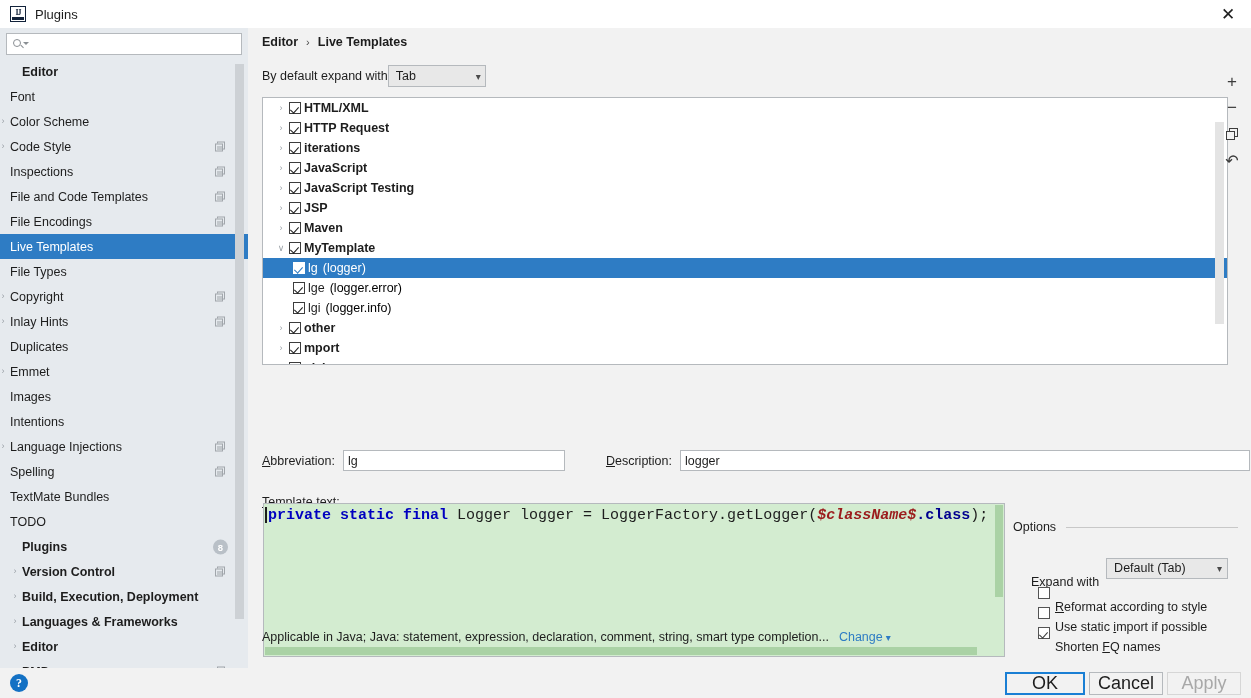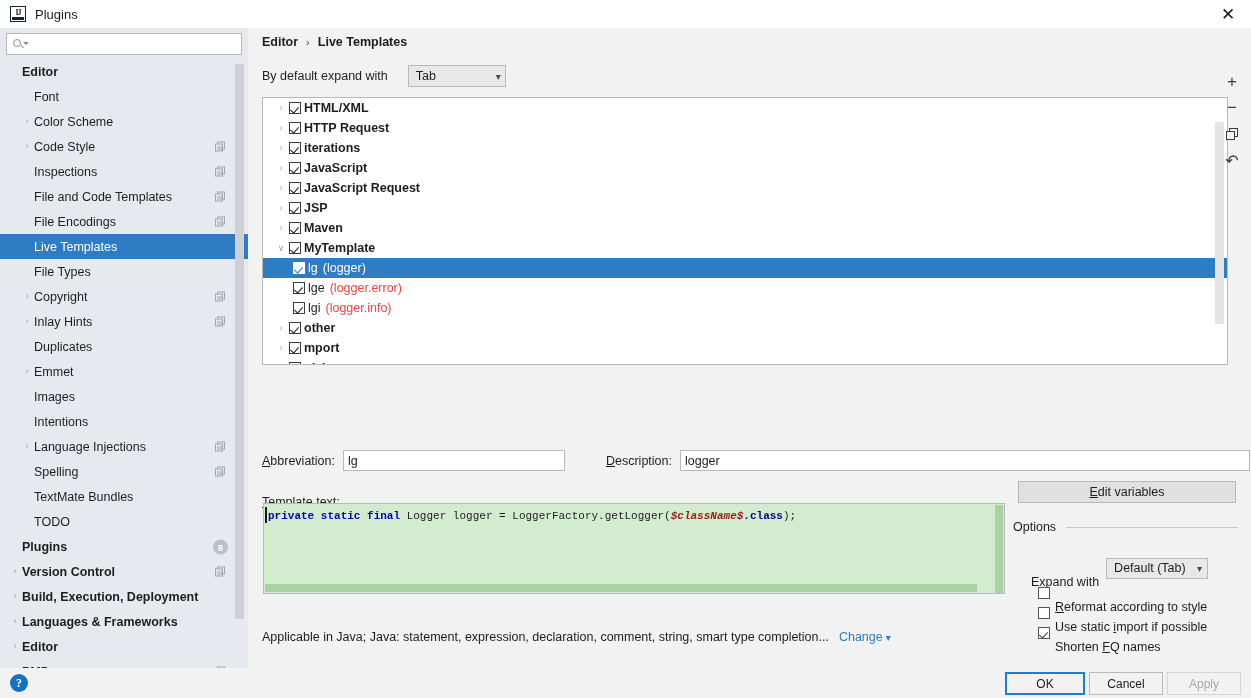--- a/index.html
+++ b/index.html
@@ -74,21 +74,21 @@
     padding-left: 12px; cursor: default; user-select: none;
   }
   .s-item .arrow {
     width: 14px; color: #9aa0a6; font-size: 9px; flex: 0 0 14px;
     display: flex; align-items: center; justify-content: center; line-height: 1;
   }
   .s-item .arrow.none { visibility: hidden; }
   .s-label { font-size: 12.5px; white-space: nowrap; }
   .s-item.lvl0 { padding-left: 8px; }
   .s-item.lvl0 .s-label { font-weight: bold; }
-  .s-item.lvl1 { padding-left: 36px; }
+  .s-item.lvl1 { padding-left: 12px; }
   .s-item.lvl1 .arrow { margin-left: -16px; }
   .s-item.selected { background: #2e7cc4; }
   .s-item.selected .s-label { color: #ffffff; }
   .s-badge-copy {
     position: absolute; right: 22px; top: 50%; transform: translateY(-50%);
     width: 11px; height: 11px; opacity: .55;
   }
   .s-badge-copy .b1 {
     position: absolute; left: 2px; top: 0; width: 8px; height: 8px;
     border: 1.2px solid #6a7076; background: #e6eaee;
@@ -116,21 +116,21 @@
   }
 
   
   .pane { position: absolute; left: 248px; top: 28px; width: 1003px; height: 640px; background: #f2f2f2; }
   .breadcrumb {
     position: absolute; left: 14px; top: 7px; display: flex; align-items: center; gap: 8px;
     font-size: 12.5px; font-weight: bold;
   }
   .breadcrumb .sep { font-weight: normal; color: #4a4a4a; font-size: 11px; }
   .expand-row {
-    position: absolute; left: 14px; top: 37px; display: flex; align-items: center; gap: 20px;
+    position: absolute; left: 14px; top: 37px; display: flex; align-items: center; gap: 0;
   }
   .expand-row .lbl { font-size: 12.5px; }
   .combo {
     height: 22px; background: #e8e8e8; border: 1px solid #b5b9bd;
     display: flex; align-items: center; padding: 0 4px 0 7px;
     font-size: 12.5px; min-width: 98px; justify-content: space-between; cursor: default;
   }
   .combo .chev { color: #4a4a4a; font-size: 10px; margin-left: 14px; }
 
   
@@ -154,21 +154,21 @@
     content: ""; position: absolute; left: 2px; top: 1.5px;
     width: 4px; height: 7px; border: solid #1d1d1d; border-width: 0 1.4px 1.4px 0;
     transform: rotate(42deg);
   }
   .t-row.selected { background: #2e7cc4; }
   .t-row.selected .cb { border-color: #ffffff; background: #ffffff; }
   .t-row.selected .cb.checked::after { border-color: #2e7cc4; }
   .t-name { font-size: 12.5px; font-weight: bold; }
   .t-row.leaf { padding-left: 30px; }
   .t-row.leaf .t-name { font-weight: normal; }
-  .t-row.leaf .t-desc { font-size: 12.5px; color: #ef4444; margin-left: 5px; }
+  .t-row.leaf .t-desc { font-size: 12.5px; color: #000000; margin-left: 5px; }
   .t-row.selected .t-name, .t-row.selected .t-desc { color: #ffffff; }
   .t-row.group { padding-left: 10px; }
   .tree-vscroll { position: absolute; right: 3px; top: 24px; width: 9px; height: 202px; background: #e4e4e4; }
 
   .tree-toolbar {
     position: absolute; left: 1218px; top: 69px; width: 28px; height: 268px;
   }
   .tb-btn {
     width: 28px; height: 26px; display: flex; align-items: center; justify-content: center;
     color: #3c3c3c; cursor: default;
@@ -178,23 +178,23 @@
   .abbr-row { position: absolute; left: 14px; top: 345px; display: flex; align-items: center; }
   .fl { font-size: 12.5px; }
   .u { text-decoration: underline; }
   .tf {
     height: 21px; background: #ffffff; border: 1px solid #b5b9bd;
     font-family: "Liberation Sans", sans-serif; font-size: 12.5px; color: #1d1d1d;
     padding: 0 4px; outline: none;
   }
   .tmpl-label { position: absolute; left: 14px; top: 375px; font-size: 12.5px; }
   .editor {
-    position: absolute; left: 14px; top: 393px; width: 742px; height: 91px;
+    position: absolute; left: 14px; top: 393px; width: 742px; height: 154px;
     background: #d3ecd0; border: 1px solid #b5b9bd; overflow: hidden;
-    font-family: "Liberation Mono", monospace; font-size: 11px;
+    font-family: "Liberation Mono", monospace; font-size: 15px;
   }
   .editor .caret {
     position: absolute; left: 1px; top: 3px; width: 1.6px; height: 16px; background: #1d1d1d;
   }
   .code-line { position: absolute; left: 4px; top: 4px; white-space: nowrap; line-height: 16px; }
   .kw { color: #0000c0; font-weight: bold; }
   .plain { color: #1d1d1d; }
   .var { color: #9b1c1c; font-weight: bold; font-style: italic; }
   .field { color: #00008f; font-weight: bold; }
   .editor-vthumb { position: absolute; right: 1px; top: 1px; width: 8px; height: 92px; background: #aad2a5; }
@@ -205,21 +205,21 @@
     background: #e0e0e0; border: 1px solid #b5b9bd;
     display: flex; align-items: center; justify-content: center;
     font-size: 12.5px; cursor: default;
   }
   .options-title { position: absolute; left: 1013px; top: 520px; font-size: 12.5px; }
   .options-rule { position: absolute; left: 1066px; top: 527px; width: 172px; height: 1px; background: #c8c8c8; }
   .opt-expand { position: absolute; left: 1031px; top: 547px; display: flex; align-items: center; gap: 7px; }
   .opt-combo {
     height: 21px; background: #e8e8e8; border: 1px solid #b5b9bd;
     display: flex; align-items: center; justify-content: space-between;
-    padding: 0 5px 0 7px; font-size: 12.5px; width: 102px; cursor: default;
+    padding: 0 5px 0 7px; font-size: 12.5px; width: 122px; cursor: default;
   }
   .opt-cb-row { position: absolute; display: flex; align-items: center; gap: 5px; left: 1038px; }
   .opt-cb {
     width: 12px; height: 12px; border: 1px solid #545454; background: #ffffff; position: relative;
   }
   .opt-cb.checked::after {
     content: ""; position: absolute; left: 2px; top: 1.5px; width: 4px; height: 7px;
     border: solid #3c3c3c; border-width: 0 1.3px 1.3px 0; transform: rotate(42deg);
   }
   .opt-label { font-size: 12.5px; margin-top: 28px; }
@@ -236,21 +236,21 @@
     position: absolute; left: 0; top: 668px; width: 1251px; height: 30px; background: #f2f2f2;
   }
   .help-btn {
     position: absolute; left: 10px; top: 6px; width: 18px; height: 18px; border-radius: 50%;
     background: #1471c4; color: #ffffff; font-size: 12px; font-weight: bold;
     display: flex; align-items: center; justify-content: center; cursor: default;
     font-family: "Liberation Serif", serif;
   }
   .dlg-btn {
     position: absolute; top: 4px; height: 23px; display: flex; align-items: center;
-    justify-content: center; font-size: 12px; cursor: default;
+    justify-content: center; font-size: 18px; cursor: default;
     background: #f2f2f2; border: 1px solid #b5b9bd;
   }
   .dlg-btn.ok { left: 1005px; width: 80px; border: 2px solid #1a7fd4; }
   .dlg-btn.cancel { left: 1089px; width: 74px; }
   .dlg-btn.apply { left: 1167px; width: 74px; color: #a8a8a8; border-color: #d6d6d6; }
 </style>
 </head>
 <body>
 
 <div id="root">
@@ -455,21 +455,21 @@
             <span class="t-name">iterations</span>
           </div>
           <div class="t-row group">
             <span class="t-arrow">›</span>
             <span class="cb checked"></span>
             <span class="t-name">JavaScript</span>
           </div>
           <div class="t-row group">
             <span class="t-arrow">›</span>
             <span class="cb checked"></span>
-            <span class="t-name">JavaScript Request</span>
+            <span class="t-name">JavaScript Testing</span>
           </div>
           <div class="t-row group">
             <span class="t-arrow">›</span>
             <span class="cb checked"></span>
             <span class="t-name">JSP</span>
           </div>
           <div class="t-row group">
             <span class="t-arrow">›</span>
             <span class="cb checked"></span>
             <span class="t-name">Maven</span>
@@ -537,23 +537,20 @@
     <span class="u">T</span>emplate text:
   </div>
 
   <div class="editor" style="left:263px;top:503px">
     <span class="caret"></span>
     <div class="code-line" id="code-line"><span class="kw">private</span><span class="plain"> </span><span class="kw">static</span><span class="plain"> </span><span class="kw">final</span><span class="plain"> Logger logger = LoggerFactory.getLogger(</span><span class="var">$className$</span><span class="field">.class</span><span class="plain">);</span></div>
     <div class="editor-vthumb"></div>
     <div class="editor-hthumb"></div>
   </div>
 
-  <div class="edit-vars">
-    <span><span class="u">E</span>dit variables</span>
-  </div>
 
   <div class="options-title">Options</div>
   <div class="options-rule"></div>
 
   <div class="opt-expand">
     <span class="opt-label">E<span class="u">x</span>pand with</span>
     <div class="opt-combo">
       <span>Default (Tab)</span>
       <span class="chev" style="color:#4a4a4a;font-size:10px">▾</span>
     </div>

